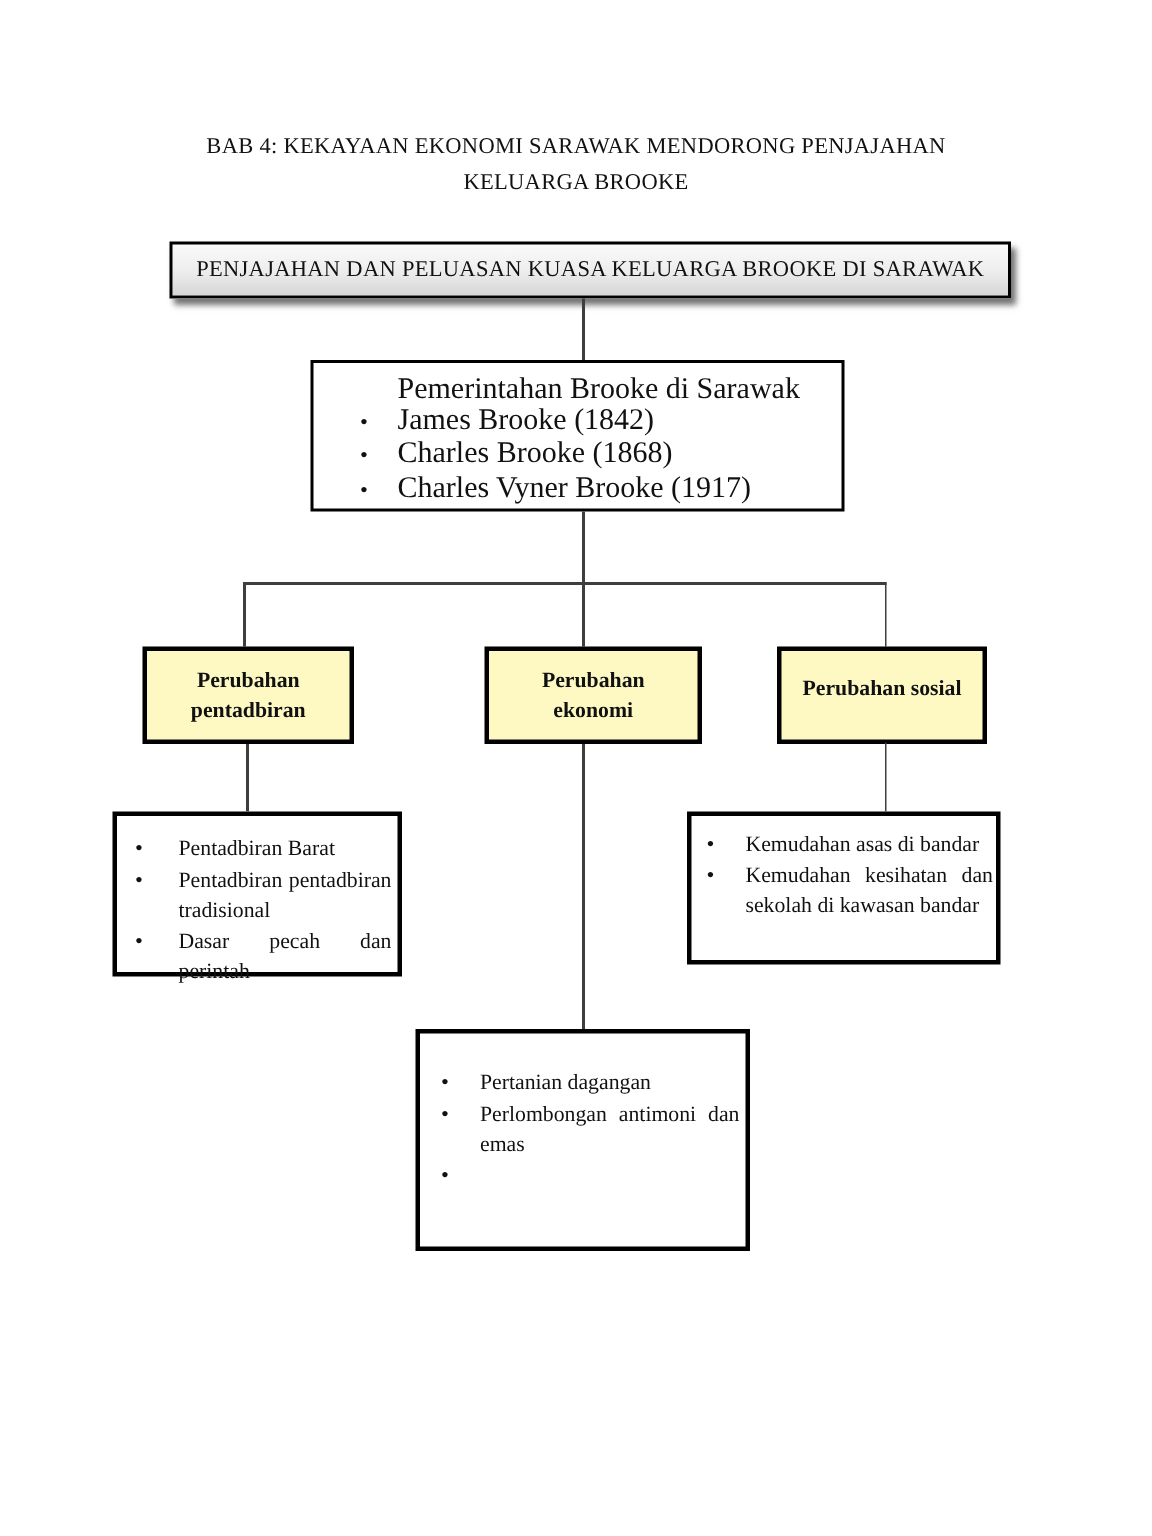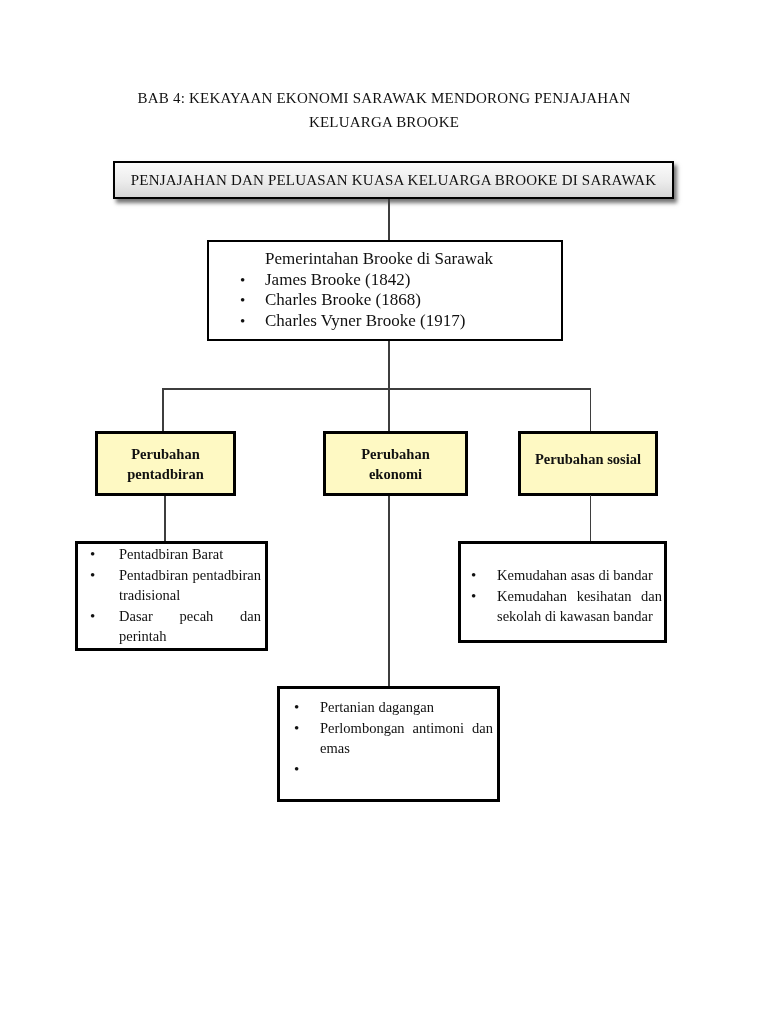--- a/index.html
+++ b/index.html
@@ -28,21 +28,21 @@
   .banner-text { font-size:15px; letter-spacing:0.2px; white-space:nowrap; }
 
   
   .line { position:absolute; background:#3e3e3e; }
 
   
   .rule-box {
     left:207px; top:240px; width:356px; height:101px;
     border:2.5px solid #000; background:#fff;
     padding:7px 8px 0 31px;
-    font-size:17px; line-height:20.5px;
+    font-size:20px; line-height:20.5px;
   }
   .rule-heading { padding-left:25px; }
   .b-item { display:grid; grid-template-columns:25px 1fr; }
   .b-item .bullet { text-align:left; }
   .b-item .bullet::before { content:"•"; font-size:15px; }
   .b-item .b-text { display:block; text-align:justify; }
 
   
   .branch-box {
     position:absolute; top:431px; height:65px;
@@ -53,25 +53,25 @@
   }
   .bb-pent { left:95px;  width:141px; }
   .bb-eko  { left:323px; width:145px; }
   .bb-sos  { left:518px; width:140px; align-items:flex-start; padding-top:15px; }
 
   
   .detail-box {
     position:absolute; border:3px solid #000; background:#fff;
     font-size:14.5px; line-height:20.5px;
   }
-  .db-pent { left:75px;  top:541px; width:193px; height:110px; padding:0 4px 0 12px; }
+  .db-pent { left:75px;  top:541px; width:193px; height:110px; padding:12px 4px 0 12px; }
   .db-pent .b-item { grid-template-columns:29px 1fr; }
-  .db-sos  { left:458px; top:541px; width:209px; height:102px; padding:21px 2px 0 10px; }
+  .db-sos  { left:458px; top:541px; width:209px; height:102px; padding:9px 2px 0 10px; }
   .db-sos .b-item { grid-template-columns:26px 1fr; }
-  .db-eko  { left:277px; top:686px; width:223px; height:116px; padding:8px 4px 0 14px; }
+  .db-eko  { left:277px; top:686px; width:223px; height:148px; padding:23px 4px 0 14px; }
   .db-eko .b-item { grid-template-columns:26px 1fr; }
 </style>
 </head>
 <body>
 
 <div class="abs page-title">BAB 4: KEKAYAAN EKONOMI SARAWAK MENDORONG PENJAJAHAN
 KELUARGA BROOKE</div>
 
 <div class="abs banner">
   <span class="banner-text">PENJAJAHAN DAN PELUASAN KUASA KELUARGA BROOKE DI SARAWAK</span>

